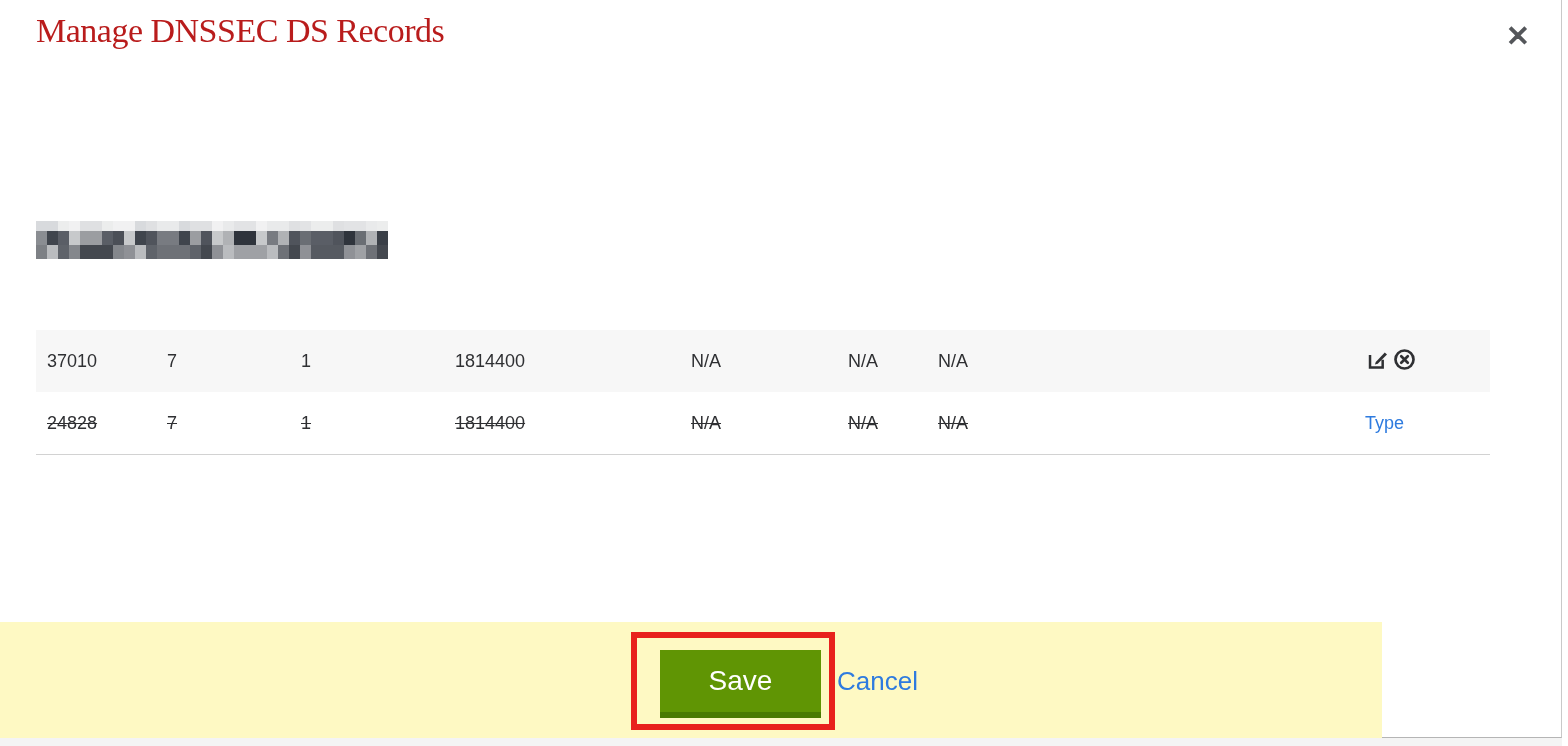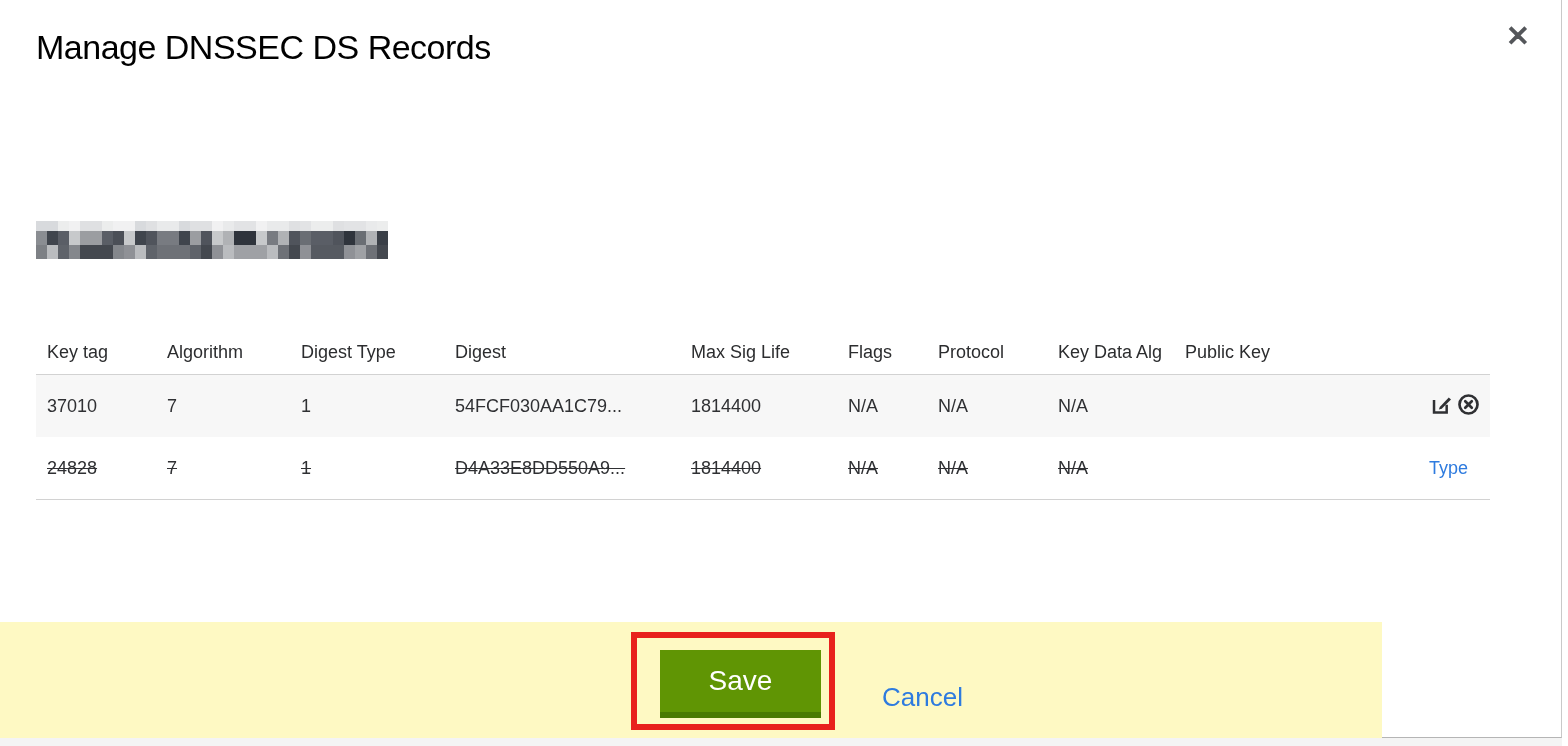--- a/index.html
+++ b/index.html
@@ -2,22 +2,22 @@
 <html><head>
 <meta charset="utf-8">
 <style>
   * { margin:0; padding:0; box-sizing:border-box; }
   html,body { width:1568px; height:746px; background:#ffffff; overflow:hidden;
     font-family:"Liberation Sans","DejaVu Sans",sans-serif; }
   .modal { position:absolute; left:0; top:0; width:1562px; height:738px;
     background:#ffffff; border-right:1px solid #c9c9c9; border-bottom:1px solid #b5b5b5; }
   .below-strip { position:absolute; left:0; top:738px; width:1562px; height:8px; background:#f4f4f4; }
 
-  .page-title { position:absolute; left:36px; top:28px; font-size:34px; font-weight:400;
-    color:#000000; letter-spacing:-0.5px; }
+  .page-title { position:absolute; left:36px; top:12px; font-size:34px; font-weight:400;
+    color:#b91c1c; letter-spacing:-0.5px;font-family:Liberation Serif, serif; }
   .close-btn { position:absolute; left:1498px; top:16px; width:40px; height:40px;
     background:none; border:none; font-size:29px; font-weight:700; color:#54565a;
     cursor:pointer; line-height:40px; text-align:center; }
 
   .domain-mosaic { position:absolute; left:36px; top:221px; width:352px; height:38px;
     display:flex; flex-direction:column; overflow:hidden; }
   .mosaic-row { display:flex; }
   .mosaic-cell { width:11px; flex:0 0 11px; }
 
   .subtitle { position:absolute; left:36px; top:285px; font-size:21px; color:#303133; }
@@ -38,22 +38,22 @@
   .add-btn { position:absolute; left:37px; top:512px; width:211px; height:41px;
     background:#ffffff; border:2px solid #699e07; color:#699e07; font-size:19px; cursor:pointer;
     font-family:"Liberation Sans","DejaVu Sans",sans-serif; }
 
   .footer { position:absolute; left:0; top:622px; width:1382px; height:116px; background:#fef9c3; }
   .annotation-rect { position:absolute; left:631px; top:10px; width:204px; height:98px;
     border:6px solid #e8211d; background:transparent; }
   .save-btn { position:absolute; left:23px; top:12px; width:161px; height:68px;
     background:#609504; border:none; border-bottom:6px solid #4a7a02; color:#ffffff;
     font-size:28px; cursor:pointer; font-family:"Liberation Sans","DejaVu Sans",sans-serif; }
-  .cancel-link { position:absolute; left:882px; top:44px; background:none; border:none;
-    font-size:26px; color:#2e7bdf; cursor:pointer; font-family:"Liberation Sans","DejaVu Sans",sans-serif;margin-top:16px; }
+  .cancel-link { position:absolute; left:837px; top:44px; background:none; border:none;
+    font-size:26px; color:#2e7bdf; cursor:pointer; font-family:"Liberation Sans","DejaVu Sans",sans-serif; }
 </style>
 </head>
 <body>
 
 <div class="modal">
 
   <h1 class="page-title">Manage DNSSEC DS Records</h1>
 
   <button class="close-btn">✕</button>
 
@@ -158,38 +158,25 @@
         <div class="mosaic-cell" style="background: rgb(143, 145, 150);"></div>
         <div class="mosaic-cell" style="background: rgb(159, 161, 165);"></div>
         <div class="mosaic-cell" style="background: rgb(110, 113, 119);"></div>
         <div class="mosaic-cell" style="background: rgb(68, 72, 79);"></div>
       </div>
     </div>
 
 
   <div class="ds-table">
 
-    <div class="t-row t-head">
-      <span class="cell">Key tag</span>
-      <span class="cell">Algorithm</span>
-      <span class="cell">Digest Type</span>
-      <span class="cell">Digest</span>
-      <span class="cell">Max Sig Life</span>
-      <span class="cell">Flags</span>
-      <span class="cell">Protocol</span>
-      <span class="cell">Key Data Alg</span>
-      <span class="cell">Public Key</span>
-      <span class="cell"></span>
-    </div>
 
     <div class="t-row t-body-1">
       <span class="val">37010</span>
       <span class="val">7</span>
       <span class="val">1</span>
-      <span class="val">54FCF030AA1C79...</span>
       <span class="val">1814400</span>
       <span class="val">N/A</span>
       <span class="val">N/A</span>
       <span class="val">N/A</span>
       <span class="val"></span>
       <span class="cell-actions">
         <button class="icon-btn">
           <span>
             <svg width="23" height="23" viewBox="0 0 24 24" fill="none">
               <path d="M4.2 7.2 V20.4 H17.4 V12.2" stroke="#2f3033" stroke-width="2.6"></path>
@@ -205,21 +192,20 @@
             </svg>
           </span>
         </button>
       </span>
     </div>
 
     <div class="t-row t-body-2 struck">
       <span class="val">24828</span>
       <span class="val">7</span>
       <span class="val">1</span>
-      <span class="val">D4A33E8DD550A9...</span>
       <span class="val">1814400</span>
       <span class="val">N/A</span>
       <span class="val">N/A</span>
       <span class="val">N/A</span>
       <span class="val"></span>
       <span class="cell-actions">
         <button class="undo-link">Type</button>
       </span>
     </div>
 

